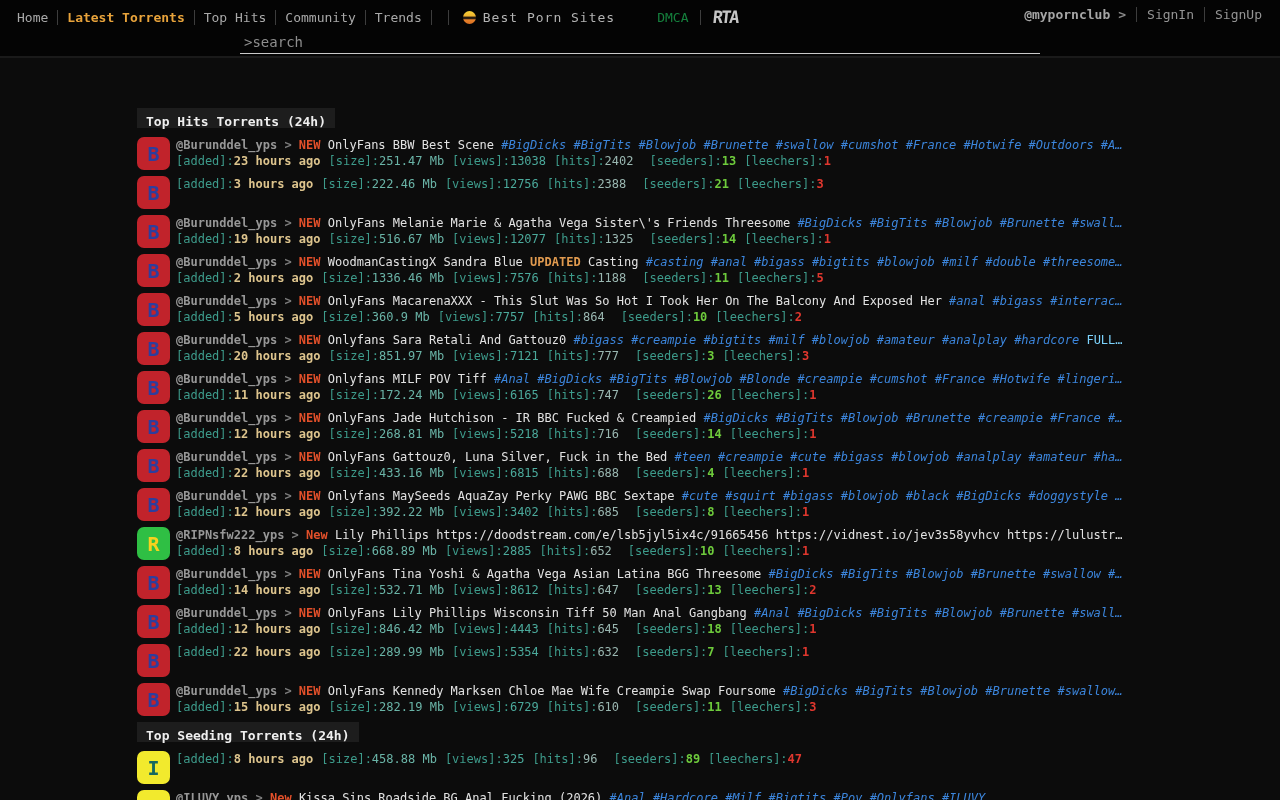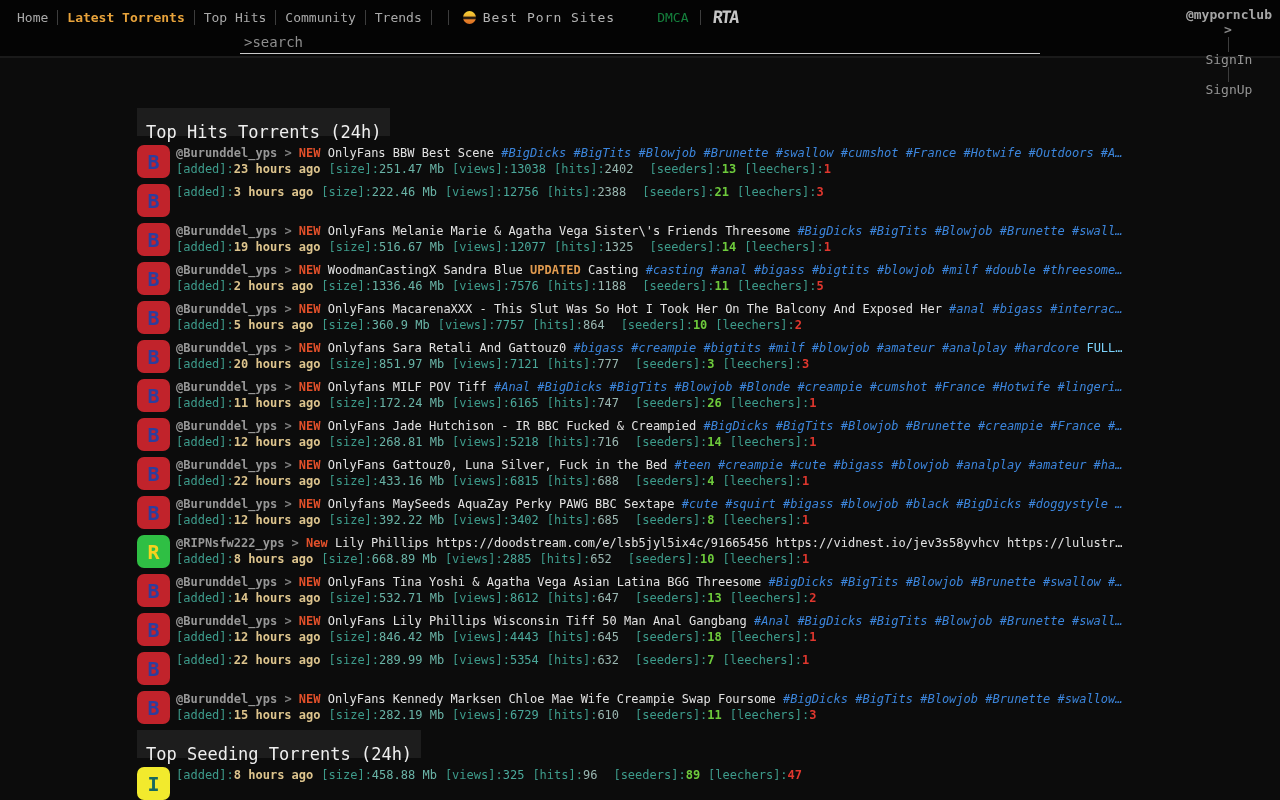--- a/index.html
+++ b/index.html
@@ -29,40 +29,40 @@
     background:linear-gradient(180deg,#f6d23a 0%,#f0b42e 38%,#241a10 48%,#2e2013 58%,#e8822a 68%,#d96f22 100%);
   }
   .promo-label { color:#b3b3b3; letter-spacing:1px; }
   .dmca { color:#15803d; margin-left:42px; padding-right:12px; cursor:pointer; }
   .rta {
     color:#c6c6c6; font-weight:900; font-size:17px; letter-spacing:-2px;
     margin-left:12px; transform:skewX(-6deg); display:inline-block; cursor:pointer;
   }
   .account {
     position:absolute; top:7px; right:8px;
-    display:flex; align-items:center; font-size:13px; white-space:nowrap;flex-direction:column;
+    display:flex; align-items:center; font-size:13px; white-space:nowrap;
   }
   .club { color:#a6a6a6; font-weight:bold; cursor:pointer; }
   .club-arrow { color:#8a8a8a; font-weight:bold; margin:0 10px 0 8px; }
   .auth { color:#949494; padding:0 10px; cursor:pointer; }
   .searchwrap {
     position:absolute; top:30px; left:240px; width:800px; height:24px;
     border-bottom:1px solid #c9c9c9;
   }
   .searchwrap input {
     width:100%; height:100%; background:transparent; border:none; outline:none;
     color:#a5a5a5; font-family:inherit; font-size:14px; padding-left:4px;
   }
   .searchwrap input::placeholder { color:#8e8e8e; opacity:1; }
   
   .content { position:absolute; top:108px; left:137px; right:0; }
   .chip {
     display:inline-block; background:#1d1d1d; color:#efefef;
-    font-size:17px; font-weight:normal; line-height:20px; height:20px;
-    padding:14px 9px; margin-bottom:9px;
+    font-size:13px; font-weight:bold; line-height:20px; height:20px;
+    padding:4px 9px; margin-bottom:9px;
   }
   .rows { }
   .row { display:flex; align-items:flex-start; height:39px; }
   .avatar {
     width:33px; height:33px; border-radius:7px; flex:0 0 33px;
     display:flex; align-items:center; justify-content:center;
     font-weight:bold; font-size:20px; margin-right:4px; cursor:pointer;
   }
   .rowtext { margin-left:2px; width:972px; overflow:hidden; }
   .line1 {

